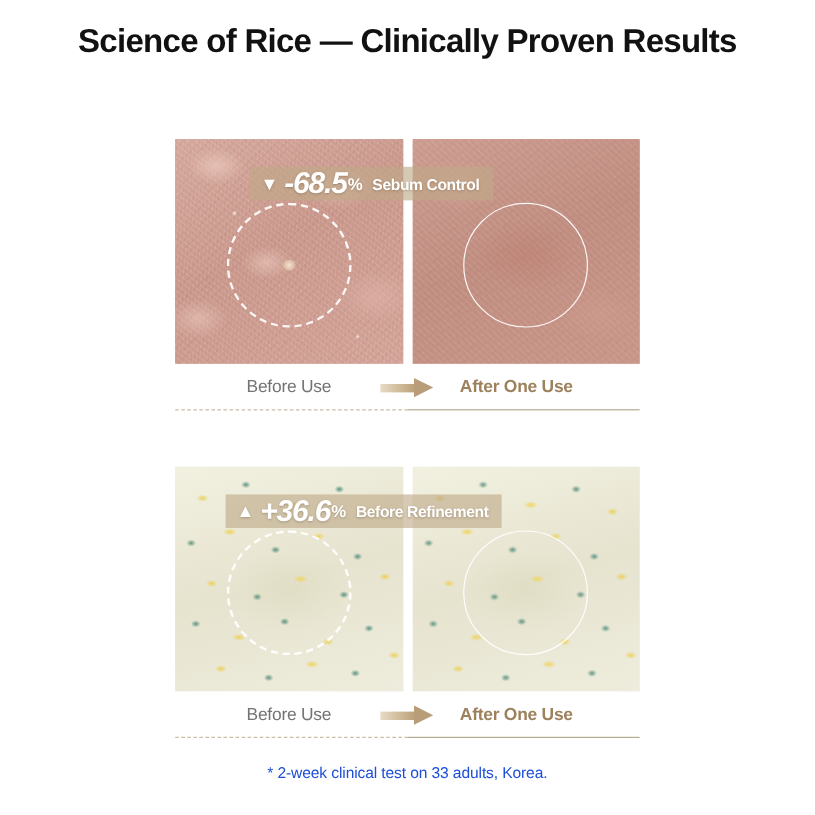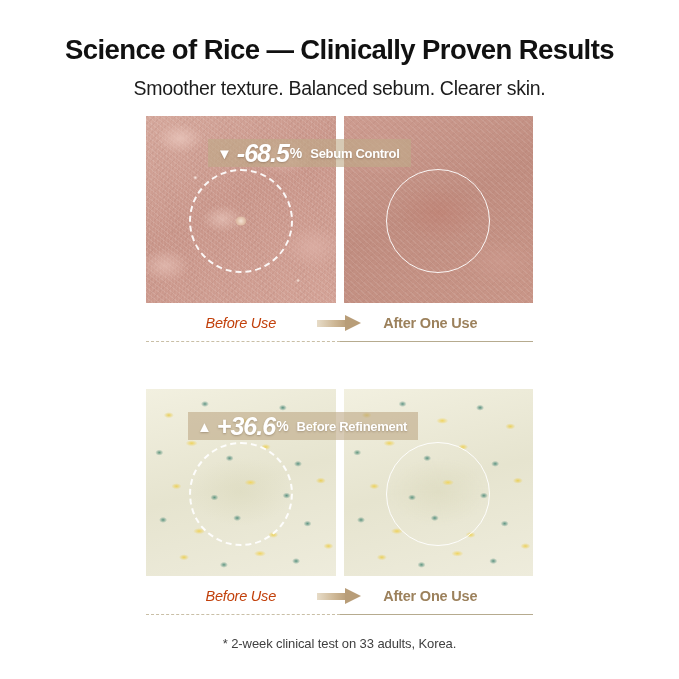--- a/index.html
+++ b/index.html
@@ -17,21 +17,21 @@
   .page {
     position: relative;
     width: 679px;
     height: 679px;
     background: #ffffff;
   }
 
   
   .header {
     text-align: center;
-    padding-top: 34px;
+    padding-top: 18px;
   }
   .headline {
     font-size: 27.5px;
     font-weight: bold;
     letter-spacing: -0.6px;
     color: #111111;
     line-height: 1.15;
   }
   .subhead {
     font-size: 19.5px;
@@ -214,23 +214,22 @@
     height: 36px;
     margin-top: 2px;
   }
   .cap {
     flex: 0 0 189.5px;
     text-align: center;
     font-size: 14.5px;
     letter-spacing: -0.2px;
   }
   .cap.before {
-    color: #c2410c;
+    color: #737373;
     font-weight: normal;
-    font-style: italic;
   }
   .cap.after {
     color: #9c815c;
     font-weight: bold;
   }
   .arrow-wrap {
     position: absolute;
     left: 50%;
     top: 50%;
     transform: translate(-50%, -50%);
@@ -272,32 +271,31 @@
   }
 
   
   .footnote {
     position: absolute;
     top: 636px;
     left: 0;
     width: 679px;
     text-align: center;
     font-size: 13px;
-    color: #404040;
+    color: #1d4ed8;
     letter-spacing: -0.1px;
   }
 </style>
 </head>
 <body>
 
 <div class="page">
 
   <div class="header">
     <div class="headline">Science of Rice — Clinically Proven Results</div>
-    <div class="subhead">Smoother texture. Balanced sebum. Clearer skin.</div>
   </div>
 
   <div class="block" id="block-1">
     <div class="pair">
 
       <div class="panel skin-rose">
         <div class="circle dashed">
           <div class="blemish"></div>
         </div>
       </div>

